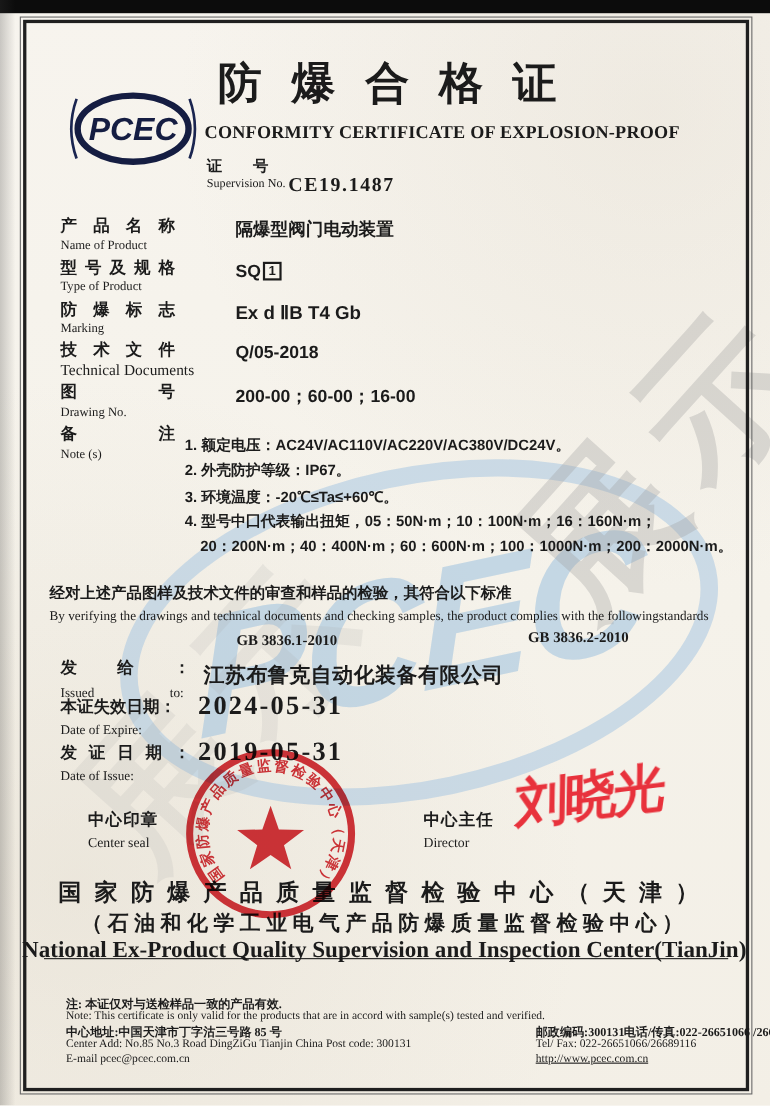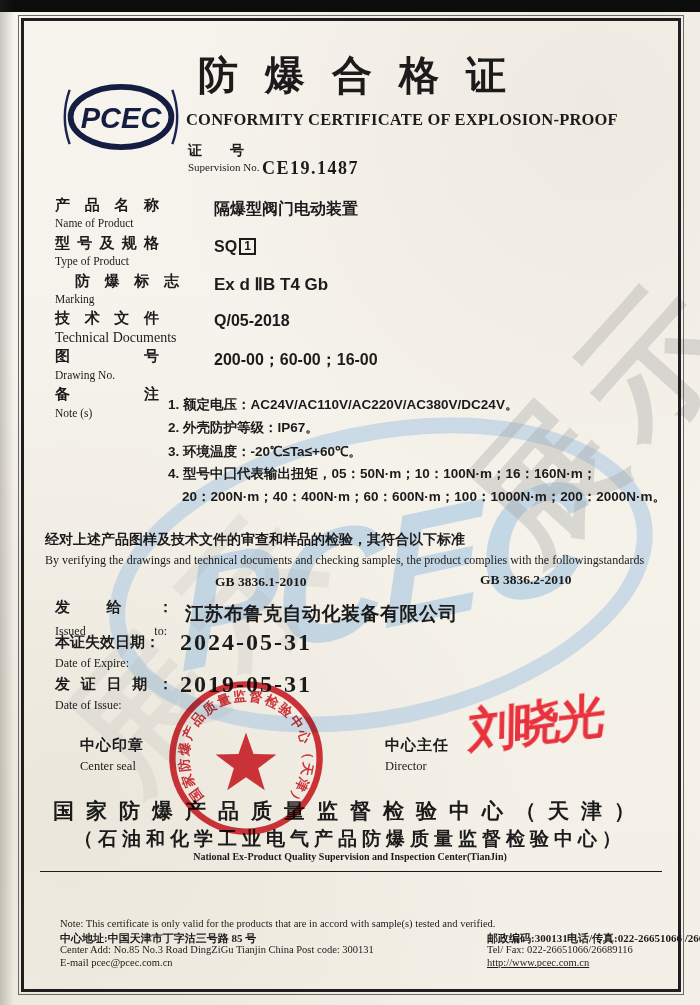--- a/index.html
+++ b/index.html
@@ -52,21 +52,21 @@
   .company{font-family:"Liberation Sans",sans-serif;font-weight:700;font-size:19px;letter-spacing:.5px;white-space:nowrap;}
   .datelabel{font-family:"Liberation Sans",sans-serif;font-weight:700;font-size:15px;white-space:nowrap;}
   .dateval{font-weight:700;font-size:24px;letter-spacing:2px;white-space:nowrap;}
   .seal-label{font-family:"Liberation Sans",sans-serif;font-weight:700;font-size:15px;letter-spacing:1px;white-space:nowrap;}
   .seal-svg{left:166px;top:678px;width:160px;height:160px;z-index:4;mix-blend-mode:multiply;opacity:.92;}
   .signature{left:468px;top:692px;z-index:4;font-family:"Liberation Sans",sans-serif;font-weight:700;
        font-size:48px;color:#e8323c;transform:rotate(-7deg) skewX(-8deg);letter-spacing:-3px;
        filter:blur(.3px);white-space:nowrap;}
   .org1{left:20px;top:797px;width:660px;text-align:center;font-weight:700;font-size:21px;letter-spacing:12px;white-space:nowrap;}
   .org2{left:20px;top:826px;width:660px;text-align:center;font-weight:700;font-size:19px;letter-spacing:5px;white-space:nowrap;}
-  .org3{left:20px;top:851px;width:660px;text-align:center;font-weight:700;font-size:10px;white-space:nowrap;}
+  .org3{left:20px;top:851px;width:552px;text-align:center;font-weight:700;font-size:21px;white-space:nowrap;}
   .org-rule{left:40px;top:871px;width:622px;height:0;border-top:1.5px solid #1b1b1b;}
   .foot{font-size:10.5px;white-space:nowrap;}
   .foot-b{font-size:11px;font-weight:700;white-space:nowrap;}
   .underl{text-decoration:underline;}
 </style>
 </head>
 <body>
 
 <div class="paper"></div>
 <div class="abs topbar"></div>
@@ -107,21 +107,21 @@
   <div class="abs val" style="left:166px;top:199px;">隔爆型阀门电动装置</div>
 
   <div class="abs" style="left:55px;top:234px;">
     <span class="jlabel">型号及规格</span>
   </div>
   <div class="abs sub" style="left:55px;top:255px;">Type of Product</div>
   <div class="abs val" style="left:166px;top:238px;">
     <span>SQ</span><span class="boxed">1</span>
   </div>
 
-  <div class="abs" style="left:55px;top:272px;margin-left:20px;">
+  <div class="abs" style="left:55px;top:272px;">
     <span class="jlabel">防爆标志</span>
   </div>
   <div class="abs sub" style="left:55px;top:293px;">Marking</div>
   <div class="abs val" style="left:166px;top:274px;font-size:17px;">Ex d ⅡB T4 Gb</div>
 
   <div class="abs" style="left:55px;top:309px;">
     <span class="jlabel">技术文件</span>
   </div>
   <div class="abs sub-sm" style="left:55px;top:330px;">Technical Documents</div>
   <div class="abs val" style="left:166px;top:312px;">Q/05-2018</div>
@@ -169,20 +169,21 @@
   <div class="abs sub" style="left:80px;top:759px;font-size:12.5px;">Center seal</div>
 
   <div class="abs seal-label" style="left:385px;top:736px;">中心主任</div>
   <div class="abs sub" style="left:385px;top:759px;font-size:12.5px;">Director</div>
 
   <div class="abs org1">国家防爆产品质量监督检验中心（天津）</div>
   <div class="abs org2">（石油和化学工业电气产品防爆质量监督检验中心）</div>
   <div class="abs org3">National Ex-Product Quality Supervision and Inspection Center(TianJin)</div>
   <div class="abs org-rule"></div>
 
+  <div class="abs foot-b" style="left:60px;top:905px;">注: 本证仅对与送检样品一致的产品有效.</div>
   <div class="abs foot" style="left:60px;top:918px;">Note: This certificate is only valid for the products that are in accord with sample(s) tested and verified.</div>
   <div class="abs foot-b" style="left:60px;top:931px;">中心地址:中国天津市丁字沽三号路 85 号</div>
   <div class="abs foot" style="left:60px;top:944px;">Center Add: No.85 No.3 Road DingZiGu Tianjin China Post code: 300131</div>
   <div class="abs foot" style="left:60px;top:957px;">E-mail pcec@pcec.com.cn</div>
 
   <div class="abs foot-b" style="left:487px;top:931px;">邮政编码:300131</div>
   <div class="abs foot-b" style="left:567px;top:931px;">电话/传真:022-26651066 /26689116</div>
   <div class="abs foot" style="left:487px;top:944px;">Tel/ Fax: 022-26651066/26689116</div>
   <div class="abs foot underl" style="left:487px;top:957px;">http://www.pcec.com.cn</div>
 

